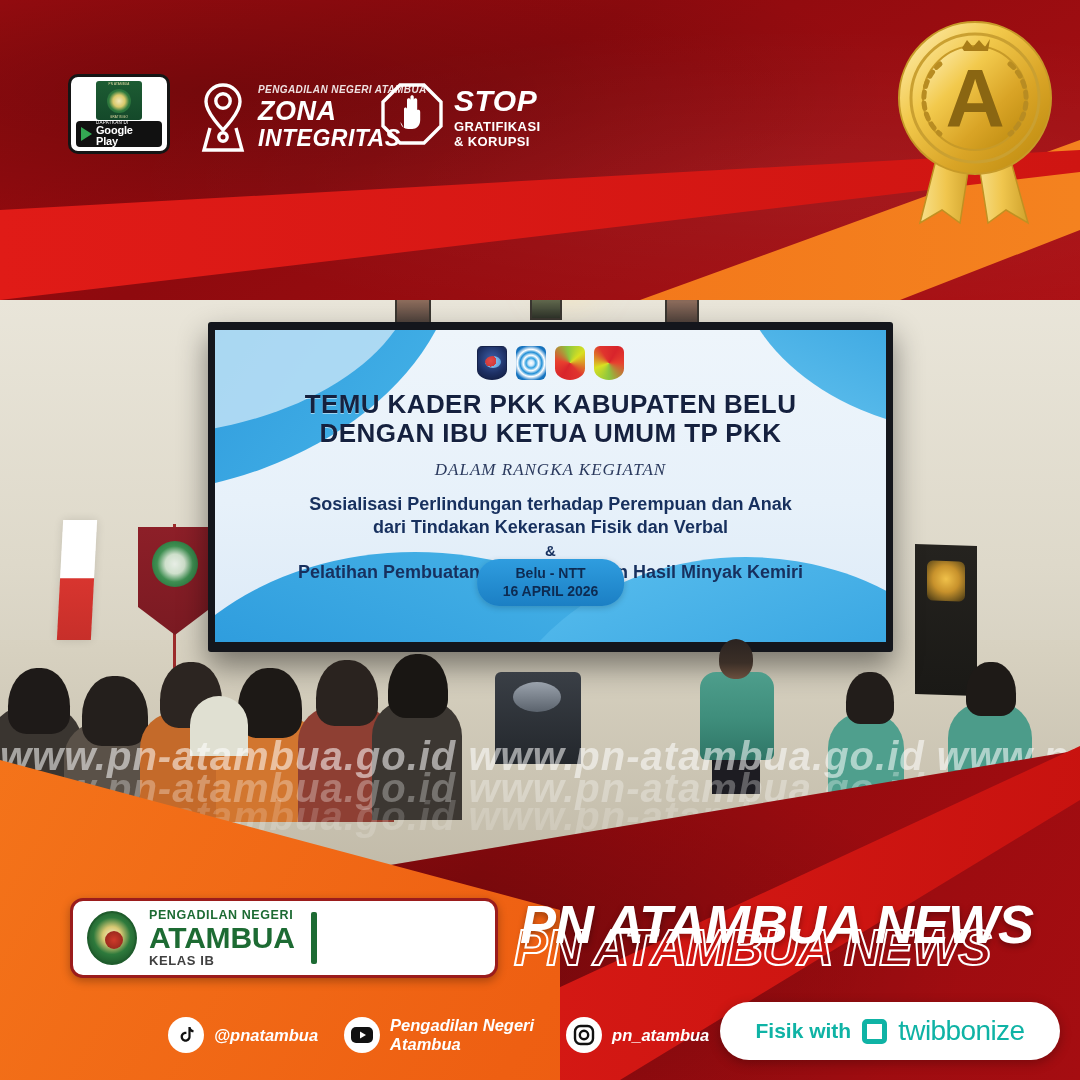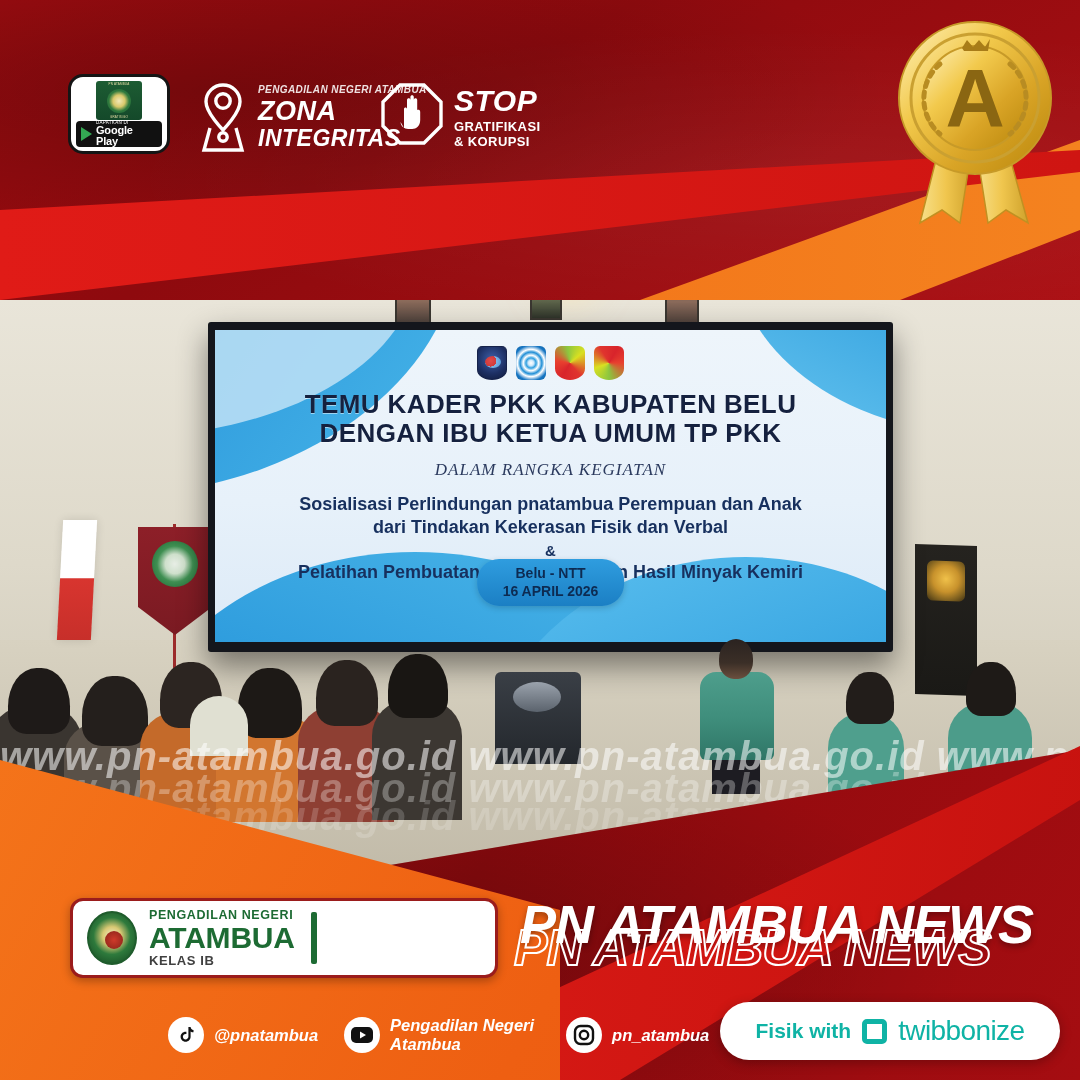--- a/index.html
+++ b/index.html
@@ -143,21 +143,21 @@
     background:
       radial-gradient(ellipse at 30% 70%,rgba(0,0,0,.25) 0%,rgba(0,0,0,0) 60%),
       linear-gradient(120deg,#b10f12 0%,#8e0a0e 45%,#a50d11 100%);
     clip-path:polygon(0 250px,1080px 70px,1080px 400px,0 400px);}
   .ftr-bright{position:absolute;left:0;bottom:0;width:1080px;height:400px;
     background:linear-gradient(100deg,#e31f19,#c7120f);
     clip-path:polygon(360px 400px,1080px 66px,1080px 120px,620px 400px);}
 
   
   .gp-card{position:absolute;left:68px;top:74px;width:102px;height:80px;background:#fff;
-    border-radius:15px;border:3px solid #151515;padding:4px;display:flex;flex-direction:column;
+    border-radius:10px;border:3px solid #151515;padding:4px;display:flex;flex-direction:column;
     align-items:center;justify-content:center;gap:1px;}
   .gp-app{width:46px;height:40px;border-radius:3px;
     background:linear-gradient(180deg,#1d5c33 0%,#14492a 100%);
     display:flex;align-items:center;justify-content:center;position:relative;}
   .gp-app .seal{width:24px;height:24px;border-radius:50%;
     background:radial-gradient(circle,#f3e9b8 0%,#d9c86a 35%,#2f7a3e 60%,#1d5c33 100%);}
   .gp-app .t{position:absolute;top:1px;font-size:3px;color:#e8dfa8;letter-spacing:.2px;}
   .gp-app .b{position:absolute;bottom:1px;font-size:3px;color:#e8dfa8;letter-spacing:.2px;}
   .gp-btn{width:86px;height:26px;background:#111;border-radius:4px;display:flex;align-items:center;
     gap:4px;padding:0 5px;}
@@ -274,21 +274,21 @@
         </div>
 
         <div class="sl-title">
           <div>TEMU KADER PKK KABUPATEN BELU</div>
           <div>DENGAN IBU KETUA UMUM TP PKK</div>
         </div>
 
         <div class="sl-sub">DALAM RANGKA KEGIATAN</div>
 
         <div class="sl-body">
-          <div>Sosialisasi Perlindungan pnatambua Perempuan dan Anak</div>
+          <div>Sosialisasi Perlindungan terhadap Perempuan dan Anak</div>
           <div>dari Tindakan Kekerasan Fisik dan Verbal</div>
           <span class="sl-amp">&amp;</span>
           <div>Pelatihan Pembuatan dan Pengelolaan Hasil Minyak Kemiri</div>
         </div>
 
         <div class="sl-badge">
           <div>Belu - NTT</div>
           <div>16 APRIL 2026</div>
         </div>
       </div>

